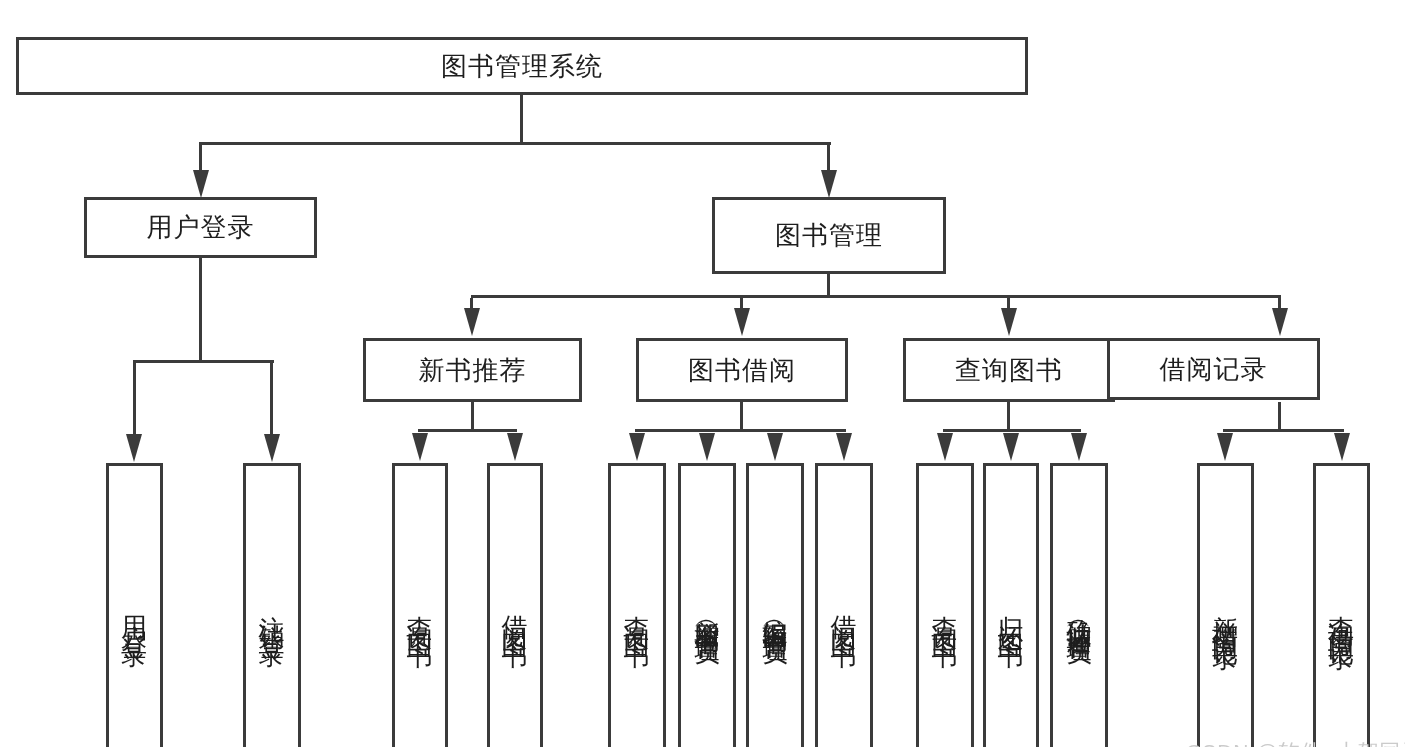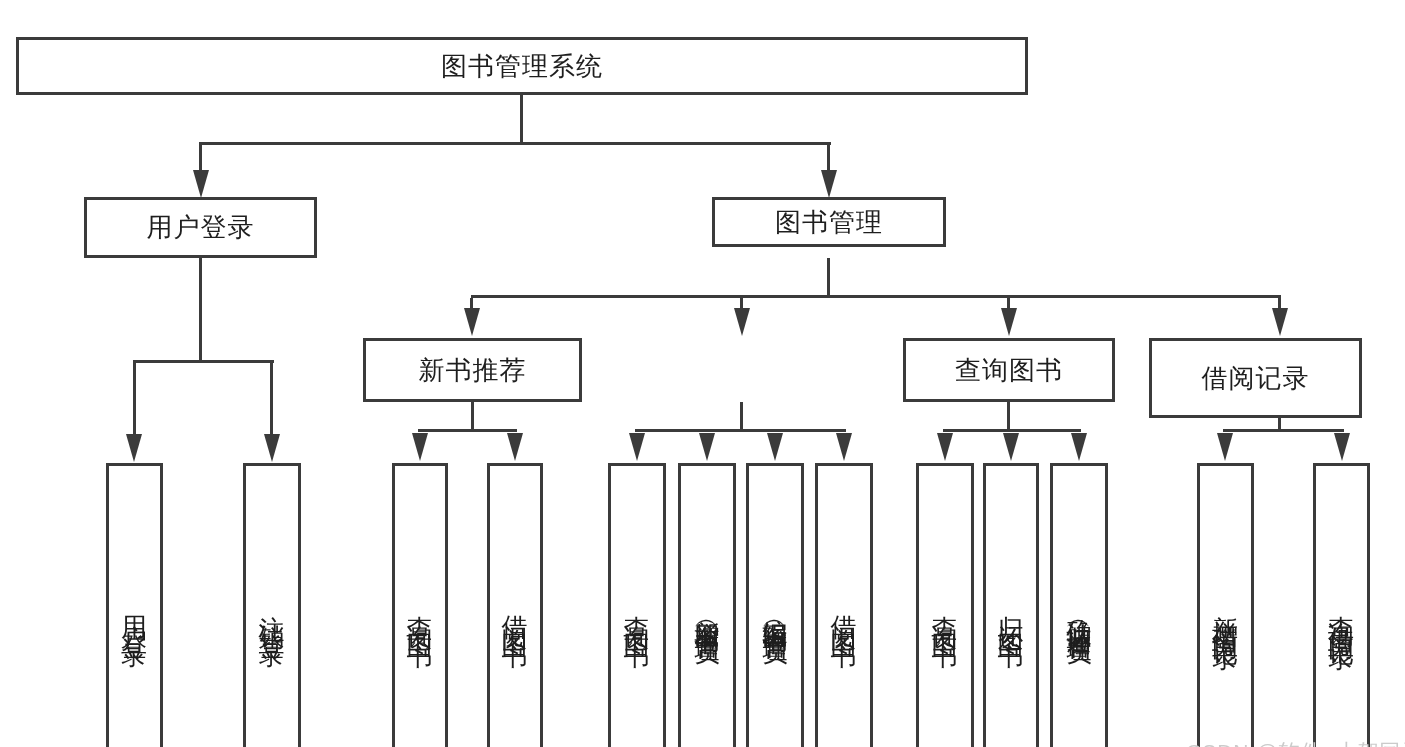--- a/index.html
+++ b/index.html
@@ -107,31 +107,34 @@
   <div class="arrow" style="left:1217px;top:407px"></div>
   <div class="arrow" style="left:1334px;top:407px"></div>
 
   <div class="node" style="left:16px;top:11px;width:1012px;height:58px">
     <span>图书管理系统</span>
   </div>
 
   <div class="node" style="left:84px;top:171px;width:233px;height:61px">
     <span>用户登录</span>
   </div>
-  <div class="node" style="left:712px;top:171px;width:234px;height:50px">
+  <div class="node" style="left:712px;top:171px;width:234px;height:77px">
     <span>图书管理</span>
   </div>
 
   <div class="node" style="left:363px;top:312px;width:219px;height:64px">
     <span>新书推荐</span>
   </div>
+  <div class="node" style="left:636px;top:312px;width:212px;height:64px">
+    <span>图书借阅</span>
+  </div>
   <div class="node" style="left:903px;top:312px;width:212px;height:64px">
     <span>查询图书</span>
   </div>
-  <div class="node" style="left:1149px;top:312px;width:213px;height:80px">
+  <div class="node" style="left:1107px;top:312px;width:213px;height:62px">
     <span>借阅记录</span>
   </div>
 
   <div class="leaf" style="left:106px;width:57px">
     <span class="vtext">用户登录</span>
   </div>
   <div class="leaf" style="left:243px;width:58px">
     <span class="vtext">注销登录</span>
   </div>
 

